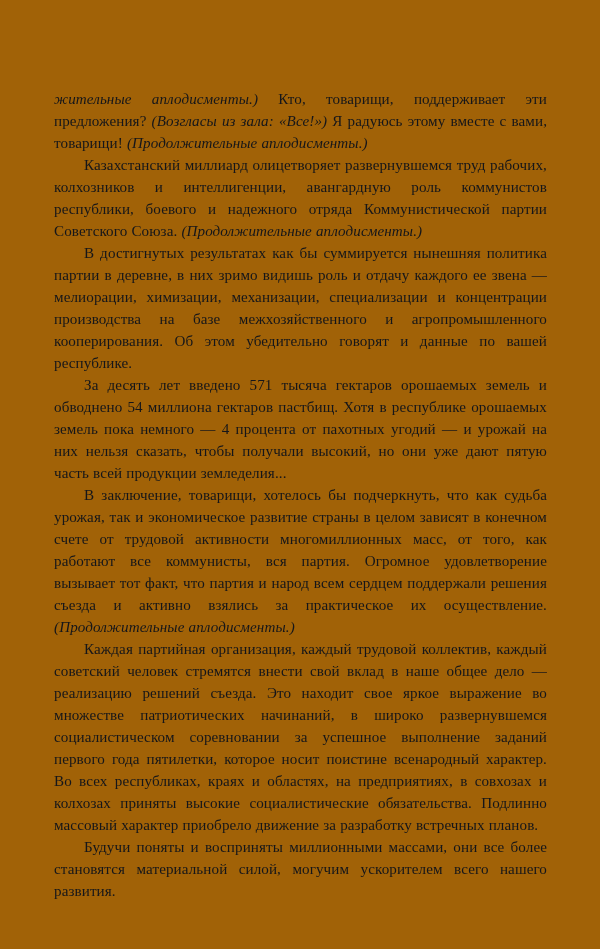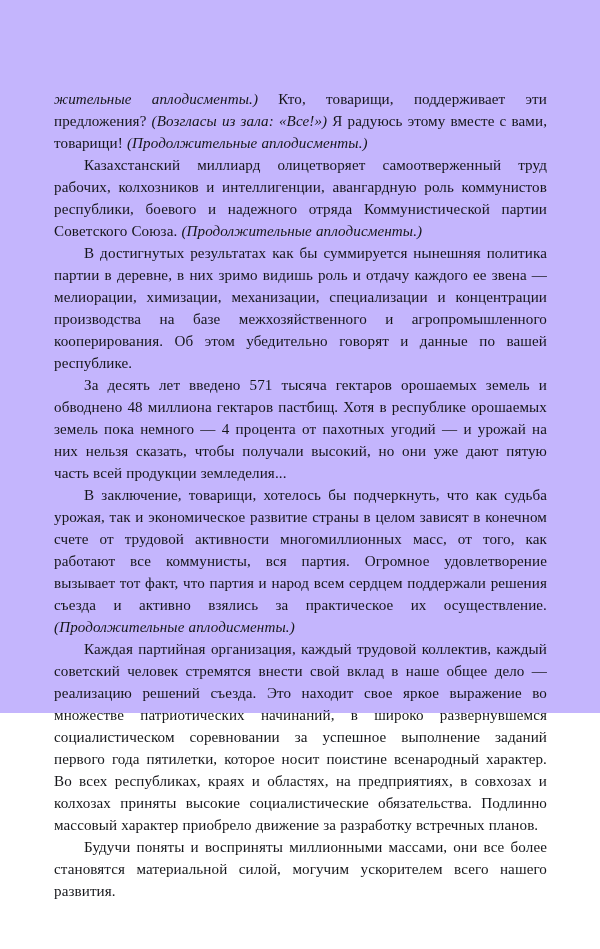--- a/index.html
+++ b/index.html
@@ -10,22 +10,22 @@
   body {
     width: 600px;
     height: 949px;
     font-family: "Liberation Serif", "DejaVu Serif", serif;
     color: #181818;
     overflow: hidden;
   }
   .page {
     position: relative;
     width: 600px;
-    height: 713px;
-    background: #c4b5fd;
+    height: 949px;
+    background: #a16207;
   }
   .text-column {
     position: absolute;
     left: 54px;
     top: 88px;
     width: 493px;
   }
   p.para {
     margin: 0;
     font-size: 15.1px;
@@ -48,20 +48,20 @@
     color: #15161a;
     -webkit-font-smoothing: antialiased;
   }
 </style>
 </head>
 <body>
 
 <div class="page">
   <div class="text-column" id="text-column">
       <p class="para"><span class="it">жительные аплодисменты.)</span><span> Кто, товарищи, поддерживает эти предложения? </span><span class="it">(Возгласы из зала: «Все!»)</span><span> Я радуюсь этому вместе с вами, товарищи! </span><span class="it">(Продолжительные аплодисменты.)</span></p>
-      <p class="para indented"><span>Казахстанский миллиард олицетворяет самоотверженный труд рабочих, колхозников и интеллигенции, авангардную роль коммунистов республики, боевого и надежного отряда Коммунистической партии Советского Союза. </span><span class="it">(Продолжительные аплодисменты.)</span></p>
+      <p class="para indented"><span>Казахстанский миллиард олицетворяет развернувшемся труд рабочих, колхозников и интеллигенции, авангардную роль коммунистов республики, боевого и надежного отряда Коммунистической партии Советского Союза. </span><span class="it">(Продолжительные аплодисменты.)</span></p>
       <p class="para indented"><span>В достигнутых результатах как бы суммируется нынешняя политика партии в деревне, в них зримо видишь роль и отдачу каждого ее звена — мелиорации, химизации, механизации, специализации и концентрации производства на базе межхозяйственного и агропромышленного кооперирования. Об этом убедительно говорят и данные по вашей республике.</span></p>
-      <p class="para indented"><span>За десять лет введено 571 тысяча гектаров орошаемых земель и обводнено 48 миллиона гектаров пастбищ. Хотя в республике орошаемых земель пока немного — 4 процента от пахотных угодий — и урожай на них нельзя сказать, чтобы получали высокий, но они уже дают пятую часть всей продукции земледелия...</span></p>
+      <p class="para indented"><span>За десять лет введено 571 тысяча гектаров орошаемых земель и обводнено 54 миллиона гектаров пастбищ. Хотя в республике орошаемых земель пока немного — 4 процента от пахотных угодий — и урожай на них нельзя сказать, чтобы получали высокий, но они уже дают пятую часть всей продукции земледелия...</span></p>
       <p class="para indented"><span>В заключение, товарищи, хотелось бы подчеркнуть, что как судьба урожая, так и экономическое развитие страны в целом зависят в конечном счете от трудовой активности многомиллионных масс, от того, как работают все коммунисты, вся партия. Огромное удовлетворение вызывает тот факт, что партия и народ всем сердцем поддержали решения съезда и активно взялись за практическое их осуществление. </span><span class="it">(Продолжительные аплодисменты.)</span></p>
       <p class="para indented"><span>Каждая партийная организация, каждый трудовой коллектив, каждый советский человек стремятся внести свой вклад в наше общее дело — реализацию решений съезда. Это находит свое яркое выражение во множестве патриотических начинаний, в широко развернувшемся социалистическом соревновании за успешное выполнение заданий первого года пятилетки, которое носит поистине всенародный характер. Во всех республиках, краях и областях, на предприятиях, в совхозах и колхозах приняты высокие социалистические обязательства. Подлинно массовый характер приобрело движение за разработку встречных планов.</span></p>
       <p class="para indented"><span>Будучи поняты и восприняты миллионными массами, они все более становятся материальной силой, могучим ускорителем всего нашего развития. </span></p>
     </div>
 </div>
 
 </body></html>

